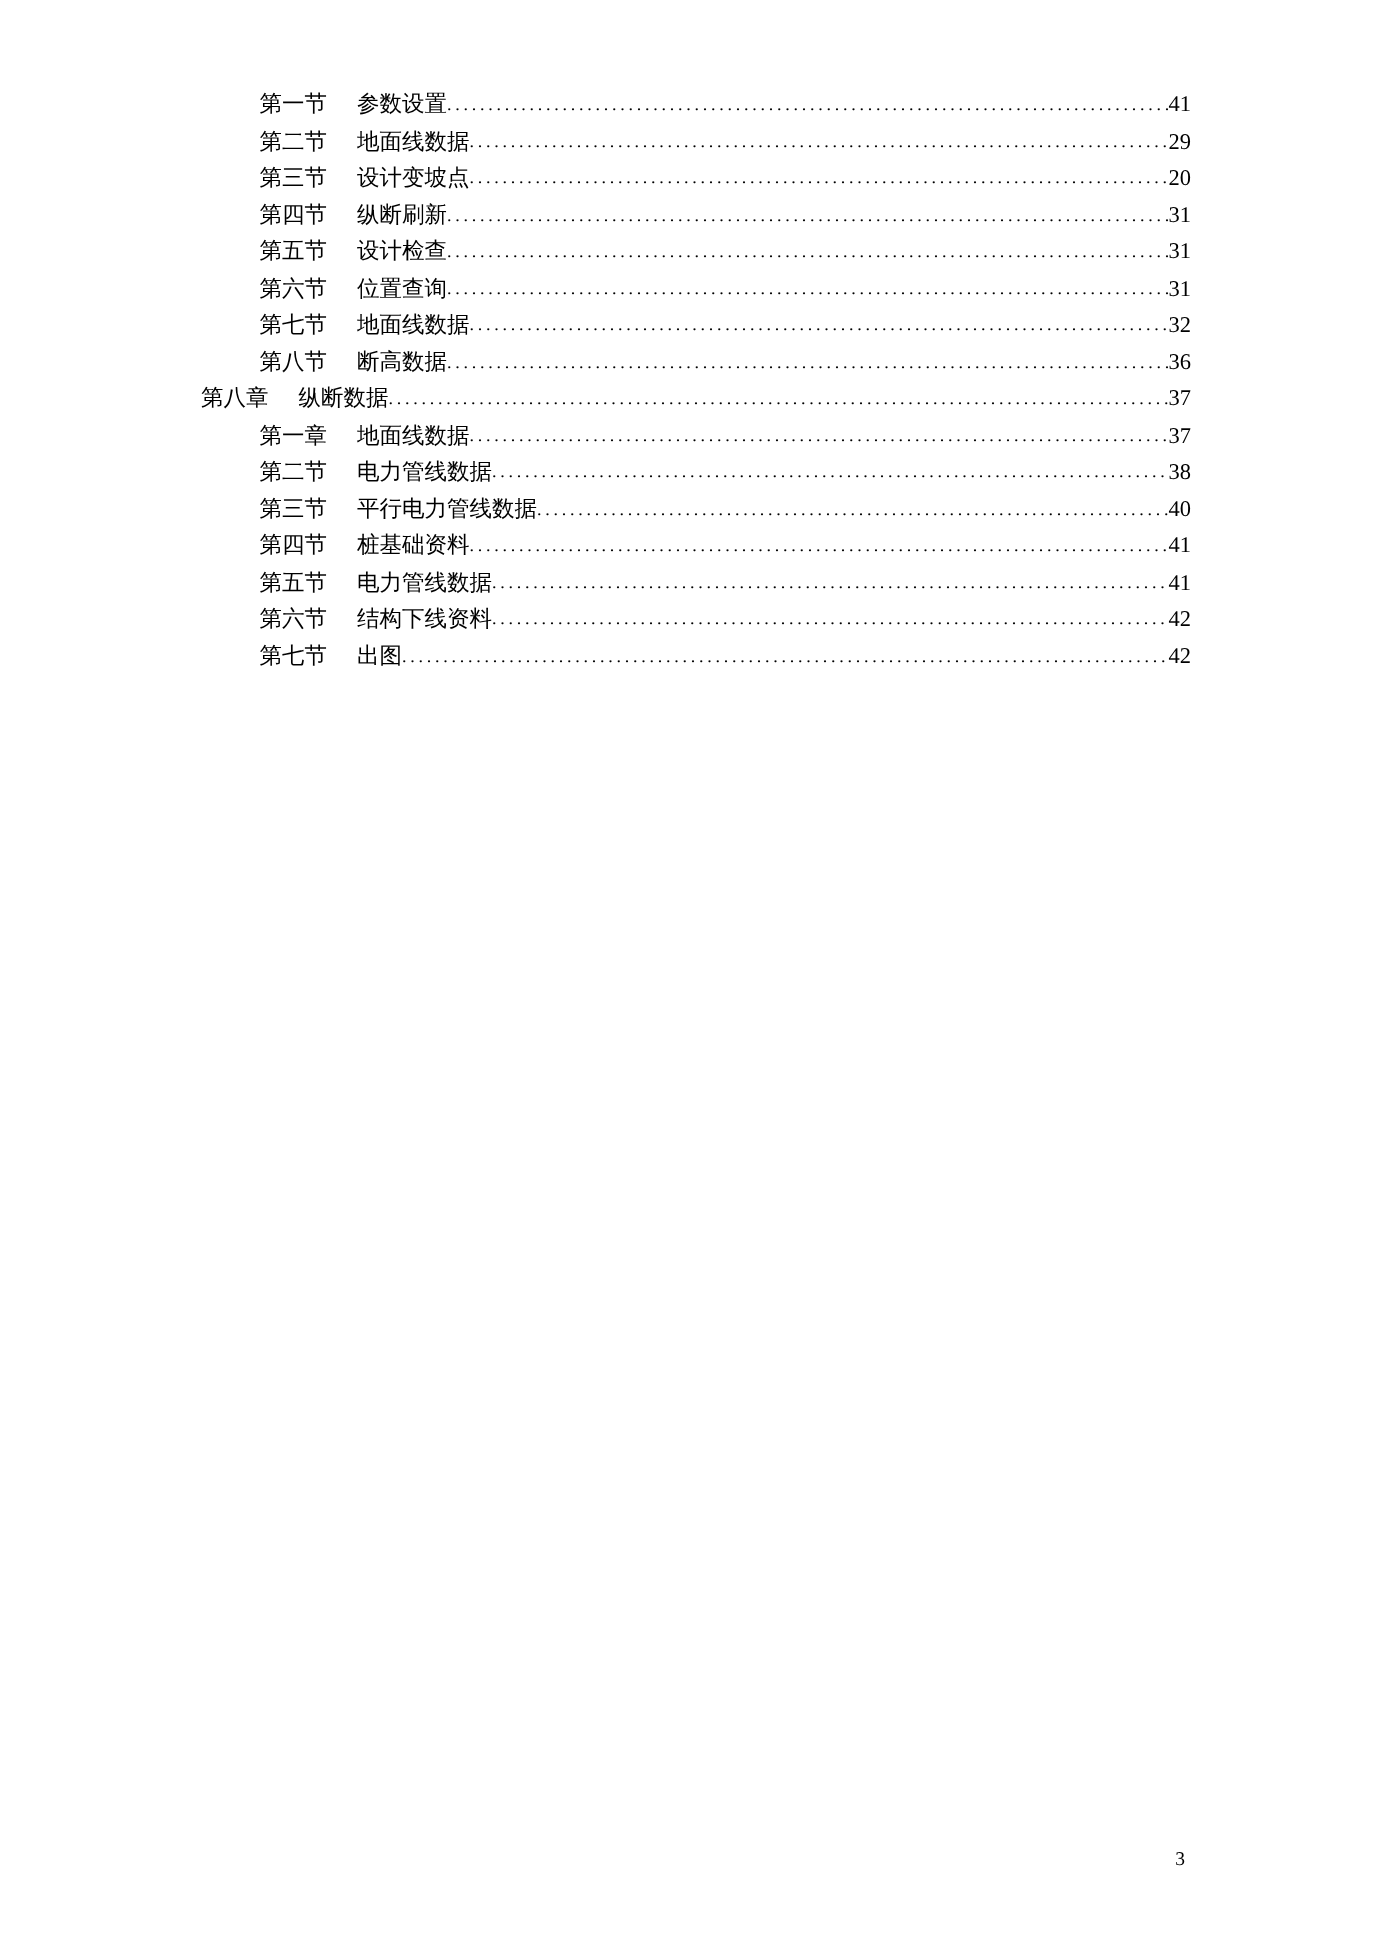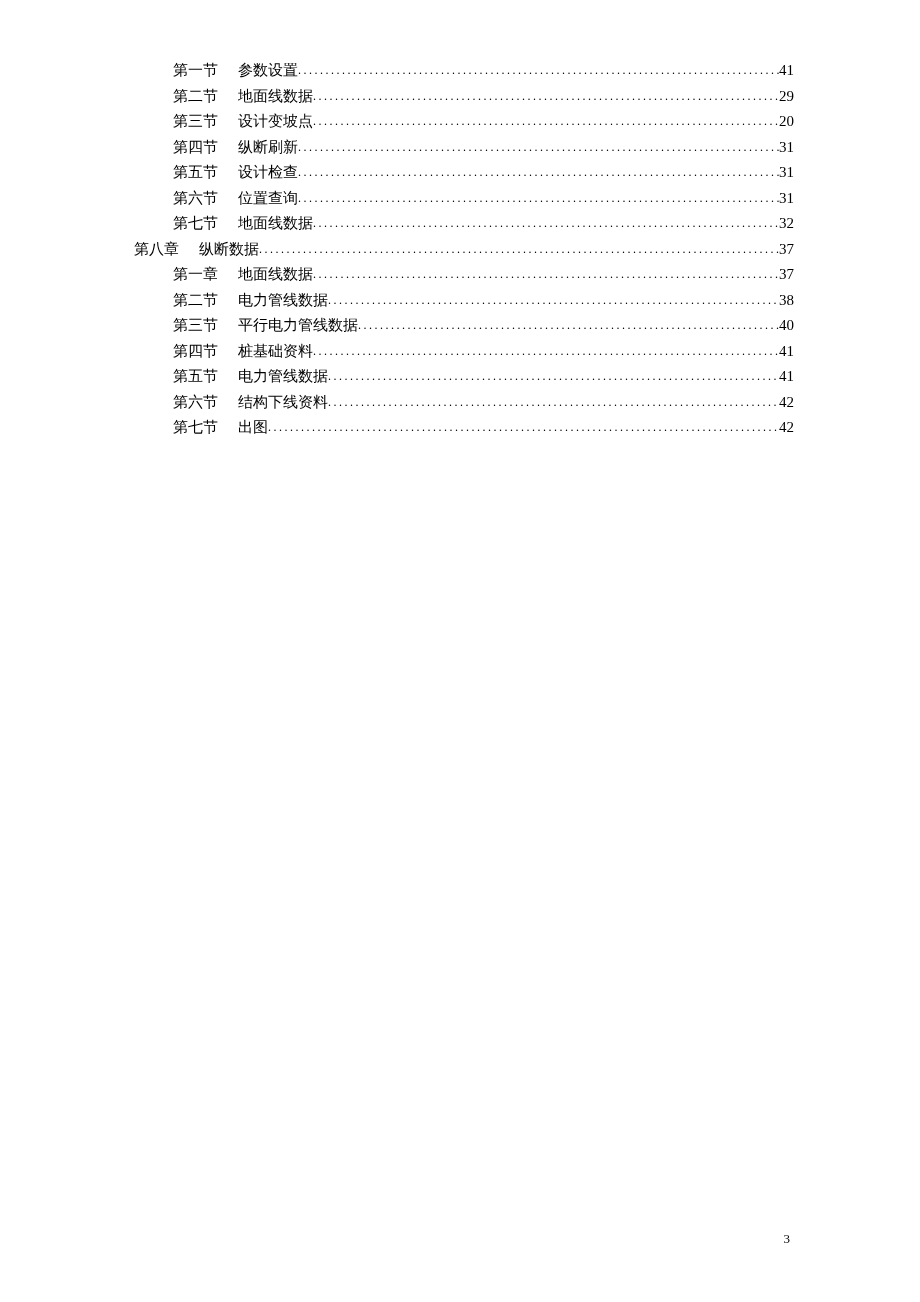--- a/index.html
+++ b/index.html
@@ -27,20 +27,21 @@
       color: #000;
       line-height: 24.5px;
       white-space: nowrap;
     }
     .toc-line.chapter {
       margin-left: 0;
       text-align: right;
     }
     .toc-line.section {
       margin-left: 39px;
+      align-items: center;
     }
     .section-label {
       flex-shrink: 0;
     }
     .section-gap {
       flex-shrink: 0;
       width: 20px;
     }
     .chapter-gap {
       flex-shrink: 0;
@@ -119,20 +120,27 @@
       <span class="dots"></span>
       <span class="page-num">31</span>
     </div>
     <div class="toc-line section">
       <span class="section-label">第七节</span>
       <span class="section-gap"></span>
       <span class="toc-title">地面线数据</span>
       <span class="dots"></span>
       <span class="page-num">32</span>
     </div>
+    <div class="toc-line section">
+      <span class="section-label">第八节</span>
+      <span class="section-gap"></span>
+      <span class="toc-title">断高数据</span>
+      <span class="dots"></span>
+      <span class="page-num">36</span>
+    </div>
     <div class="toc-line chapter">
       <span class="section-label">第八章</span>
       <span class="chapter-gap"></span>
       <span class="toc-title">纵断数据</span>
       <span class="dots"></span>
       <span class="page-num">37</span>
     </div>
     <div class="toc-line section">
       <span class="section-label">第一章</span>
       <span class="section-gap"></span>

